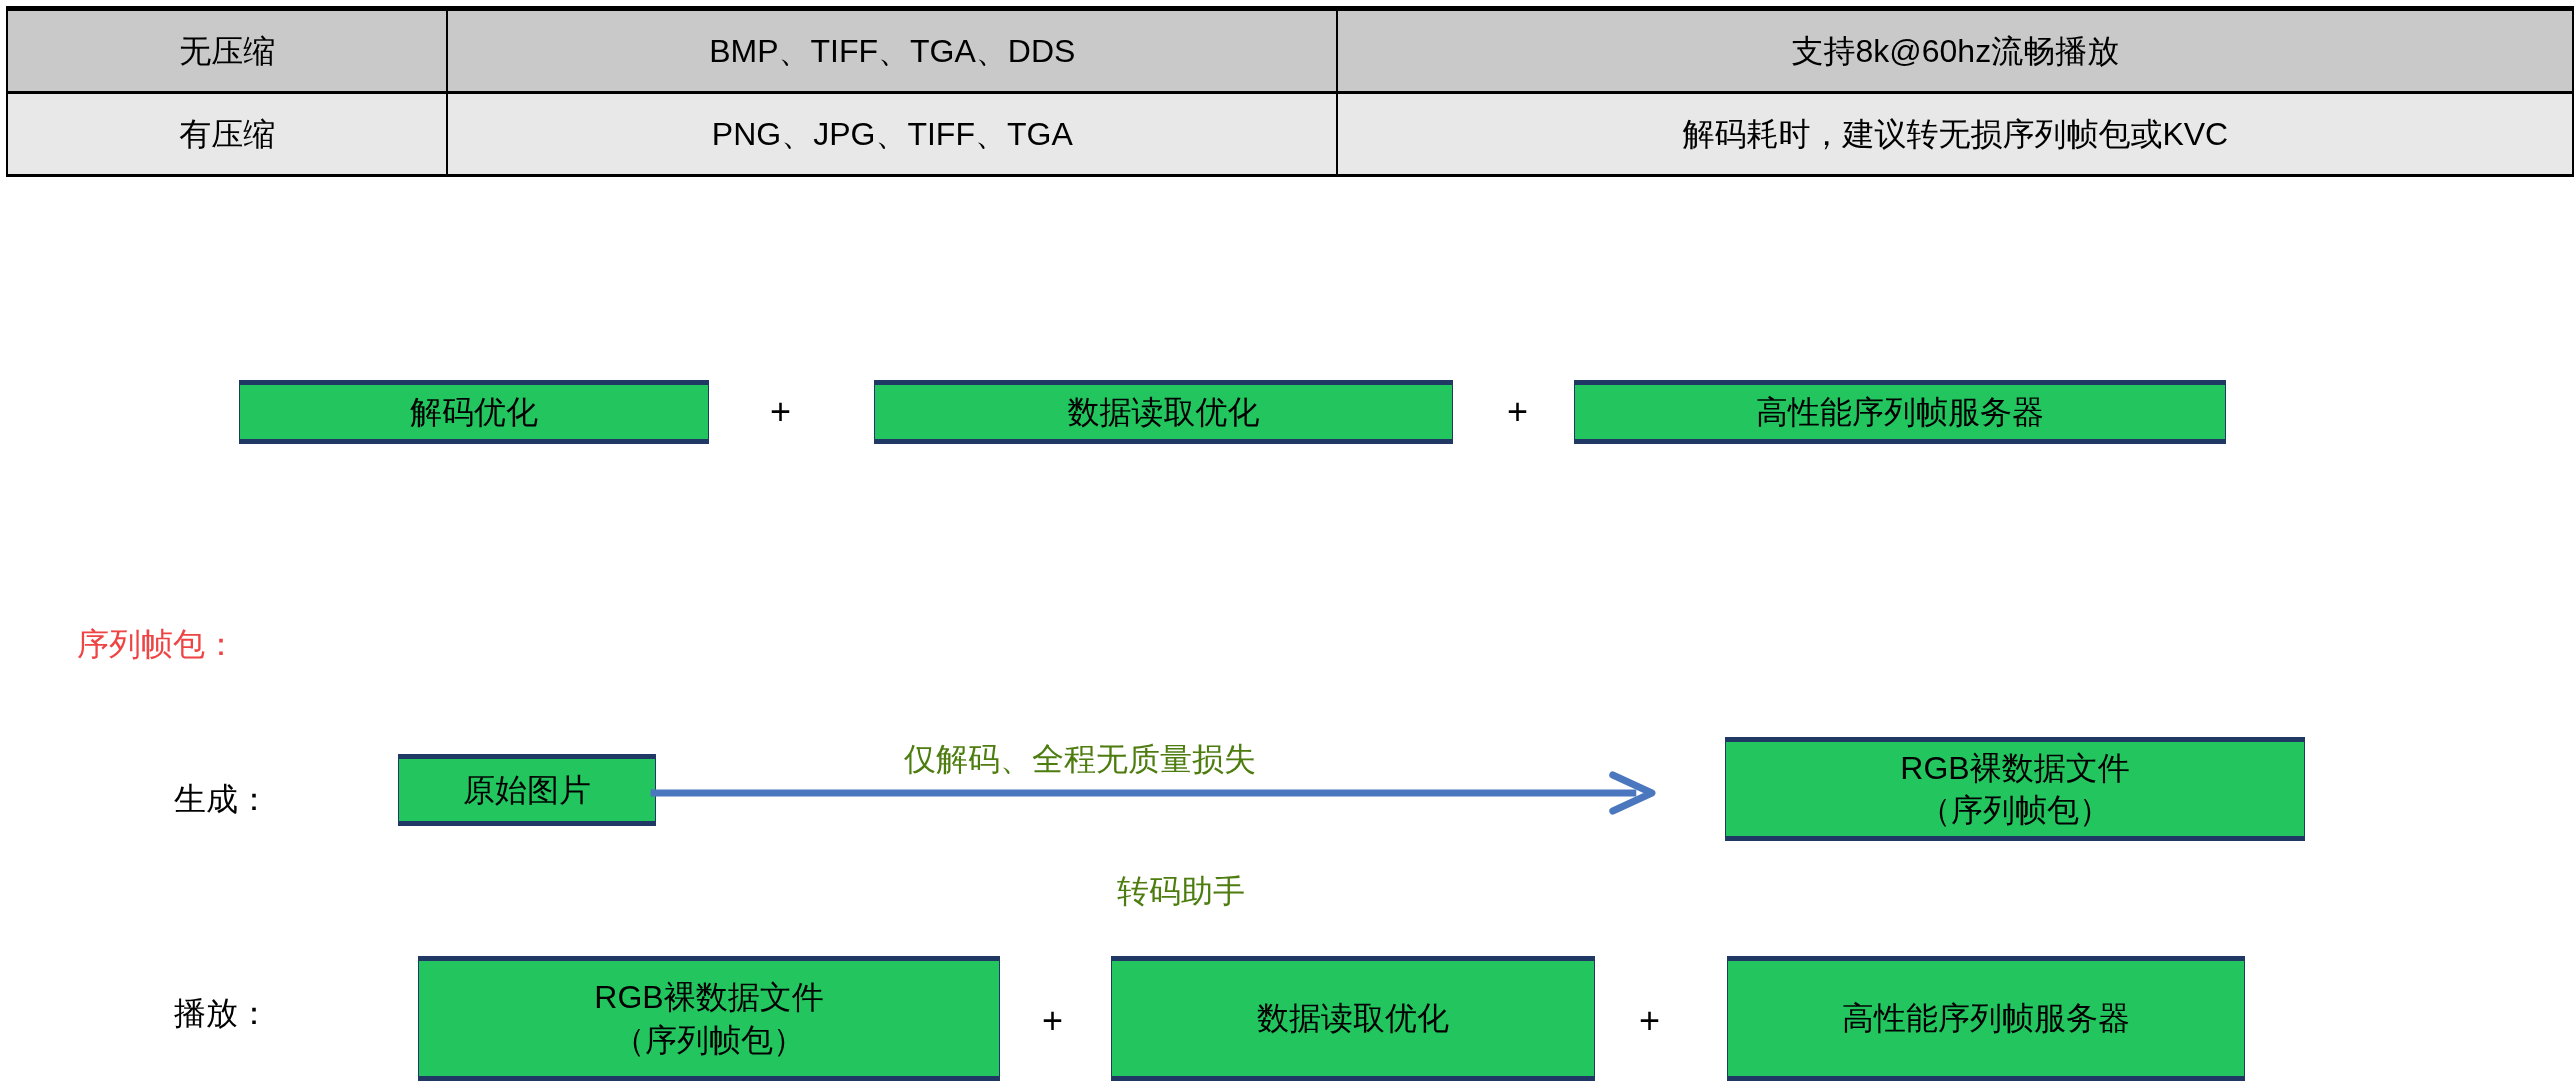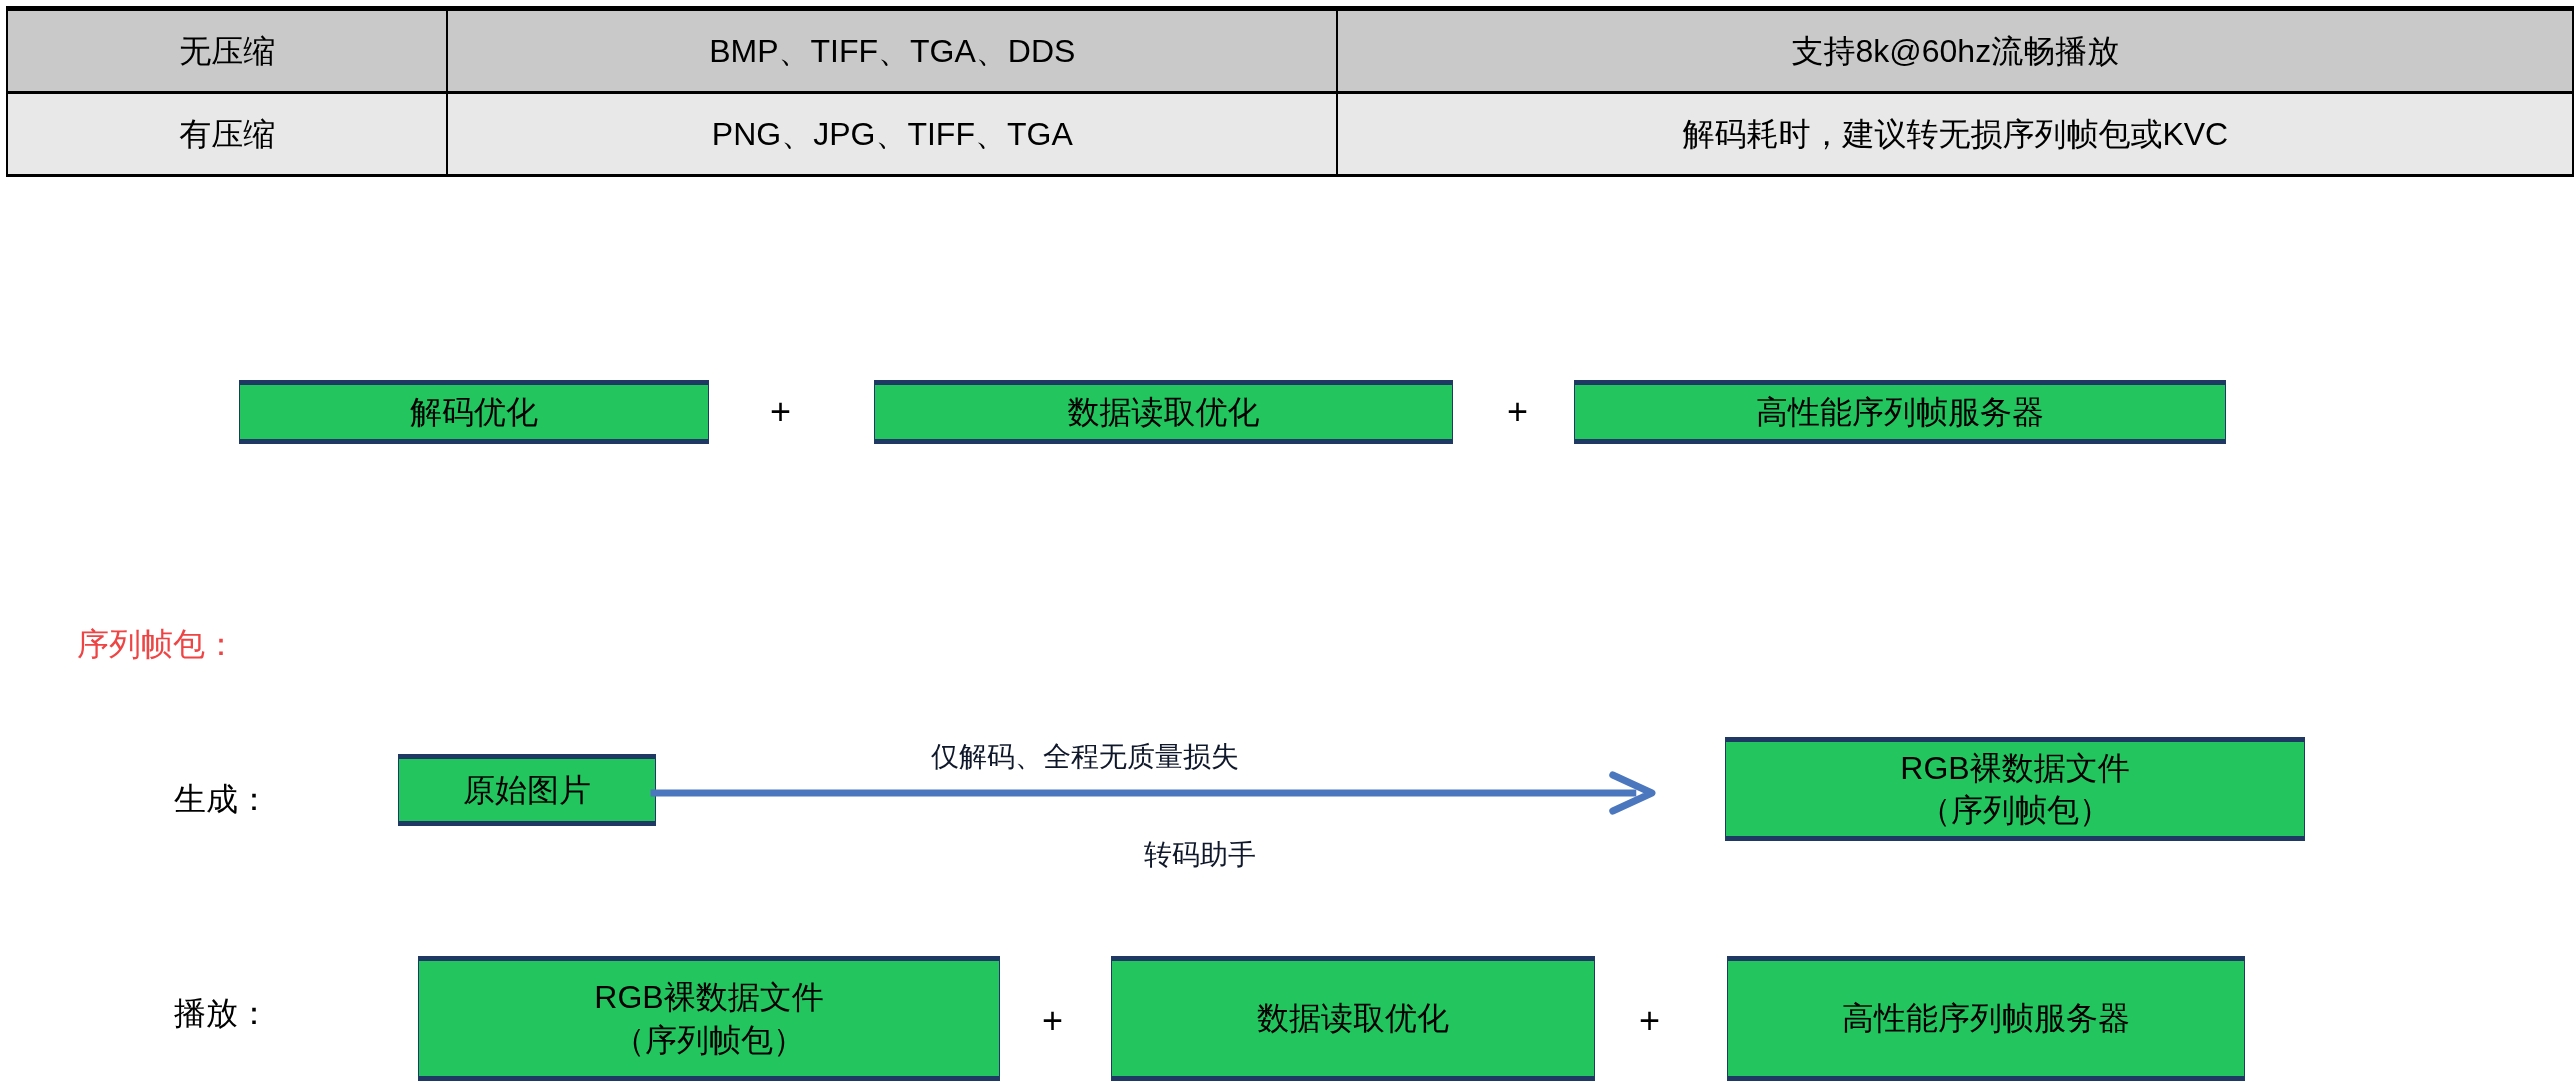--- a/index.html
+++ b/index.html
@@ -108,26 +108,25 @@
     color: #ef4444;
     white-space: nowrap;
   }
 
   
   .arrow {
     position: absolute;
   }
   .arrow-caption {
     position: absolute;
-    font-size: 28px;
-    line-height: 1;
-    color: #0f172a;
+    font-size: 32px;
+    line-height: 1;
+    color: #4d7c0f;
     white-space: nowrap;
     text-align: center;
-    margin-left: 27px;
   }
 </style>
 </head>
 <body>
 
 <div id="page">
 
   <div class="table-wrap">
     <table class="spec">
       <tbody>
@@ -169,21 +168,21 @@
     <span class="inner">原始图片</span>
   </div>
 
   <svg class="arrow" style="left:649px; top:771px; width:1017px; height:44px;" viewBox="0 0 1300 56" xmlns="http://www.w3.org/2000/svg">
     <line x1="2" y1="28" x2="1262" y2="28" stroke="#4A77BE" stroke-width="9"></line>
     <polyline points="1232,5 1282,28 1232,51" fill="none" stroke="#4A77BE" stroke-width="9" stroke-linecap="round" stroke-linejoin="round"></polyline>
   </svg>
 
   <div class="arrow-caption" style="left:904px; top:743px;">仅解码、全程无质量损失</div>
 
-  <div class="arrow-caption" style="left:1117px; top:841px;text-align:right;">转码助手</div>
+  <div class="arrow-caption" style="left:1117px; top:875px;text-align:right;">转码助手</div>
 
   <div class="bbox" style="left:1725px; top:737px; width:580px; height:104px; flex-direction:column;">
     <span>RGB裸数据文件</span>
     <span>（序列帧包）</span>
   </div>
 
   <div class="row-label" style="left:174px; top:997px;">播放：</div>
 
   <div class="bbox" style="left:418px; top:956px; width:582px; height:125px; flex-direction:column;">
     <span>RGB裸数据文件</span>

